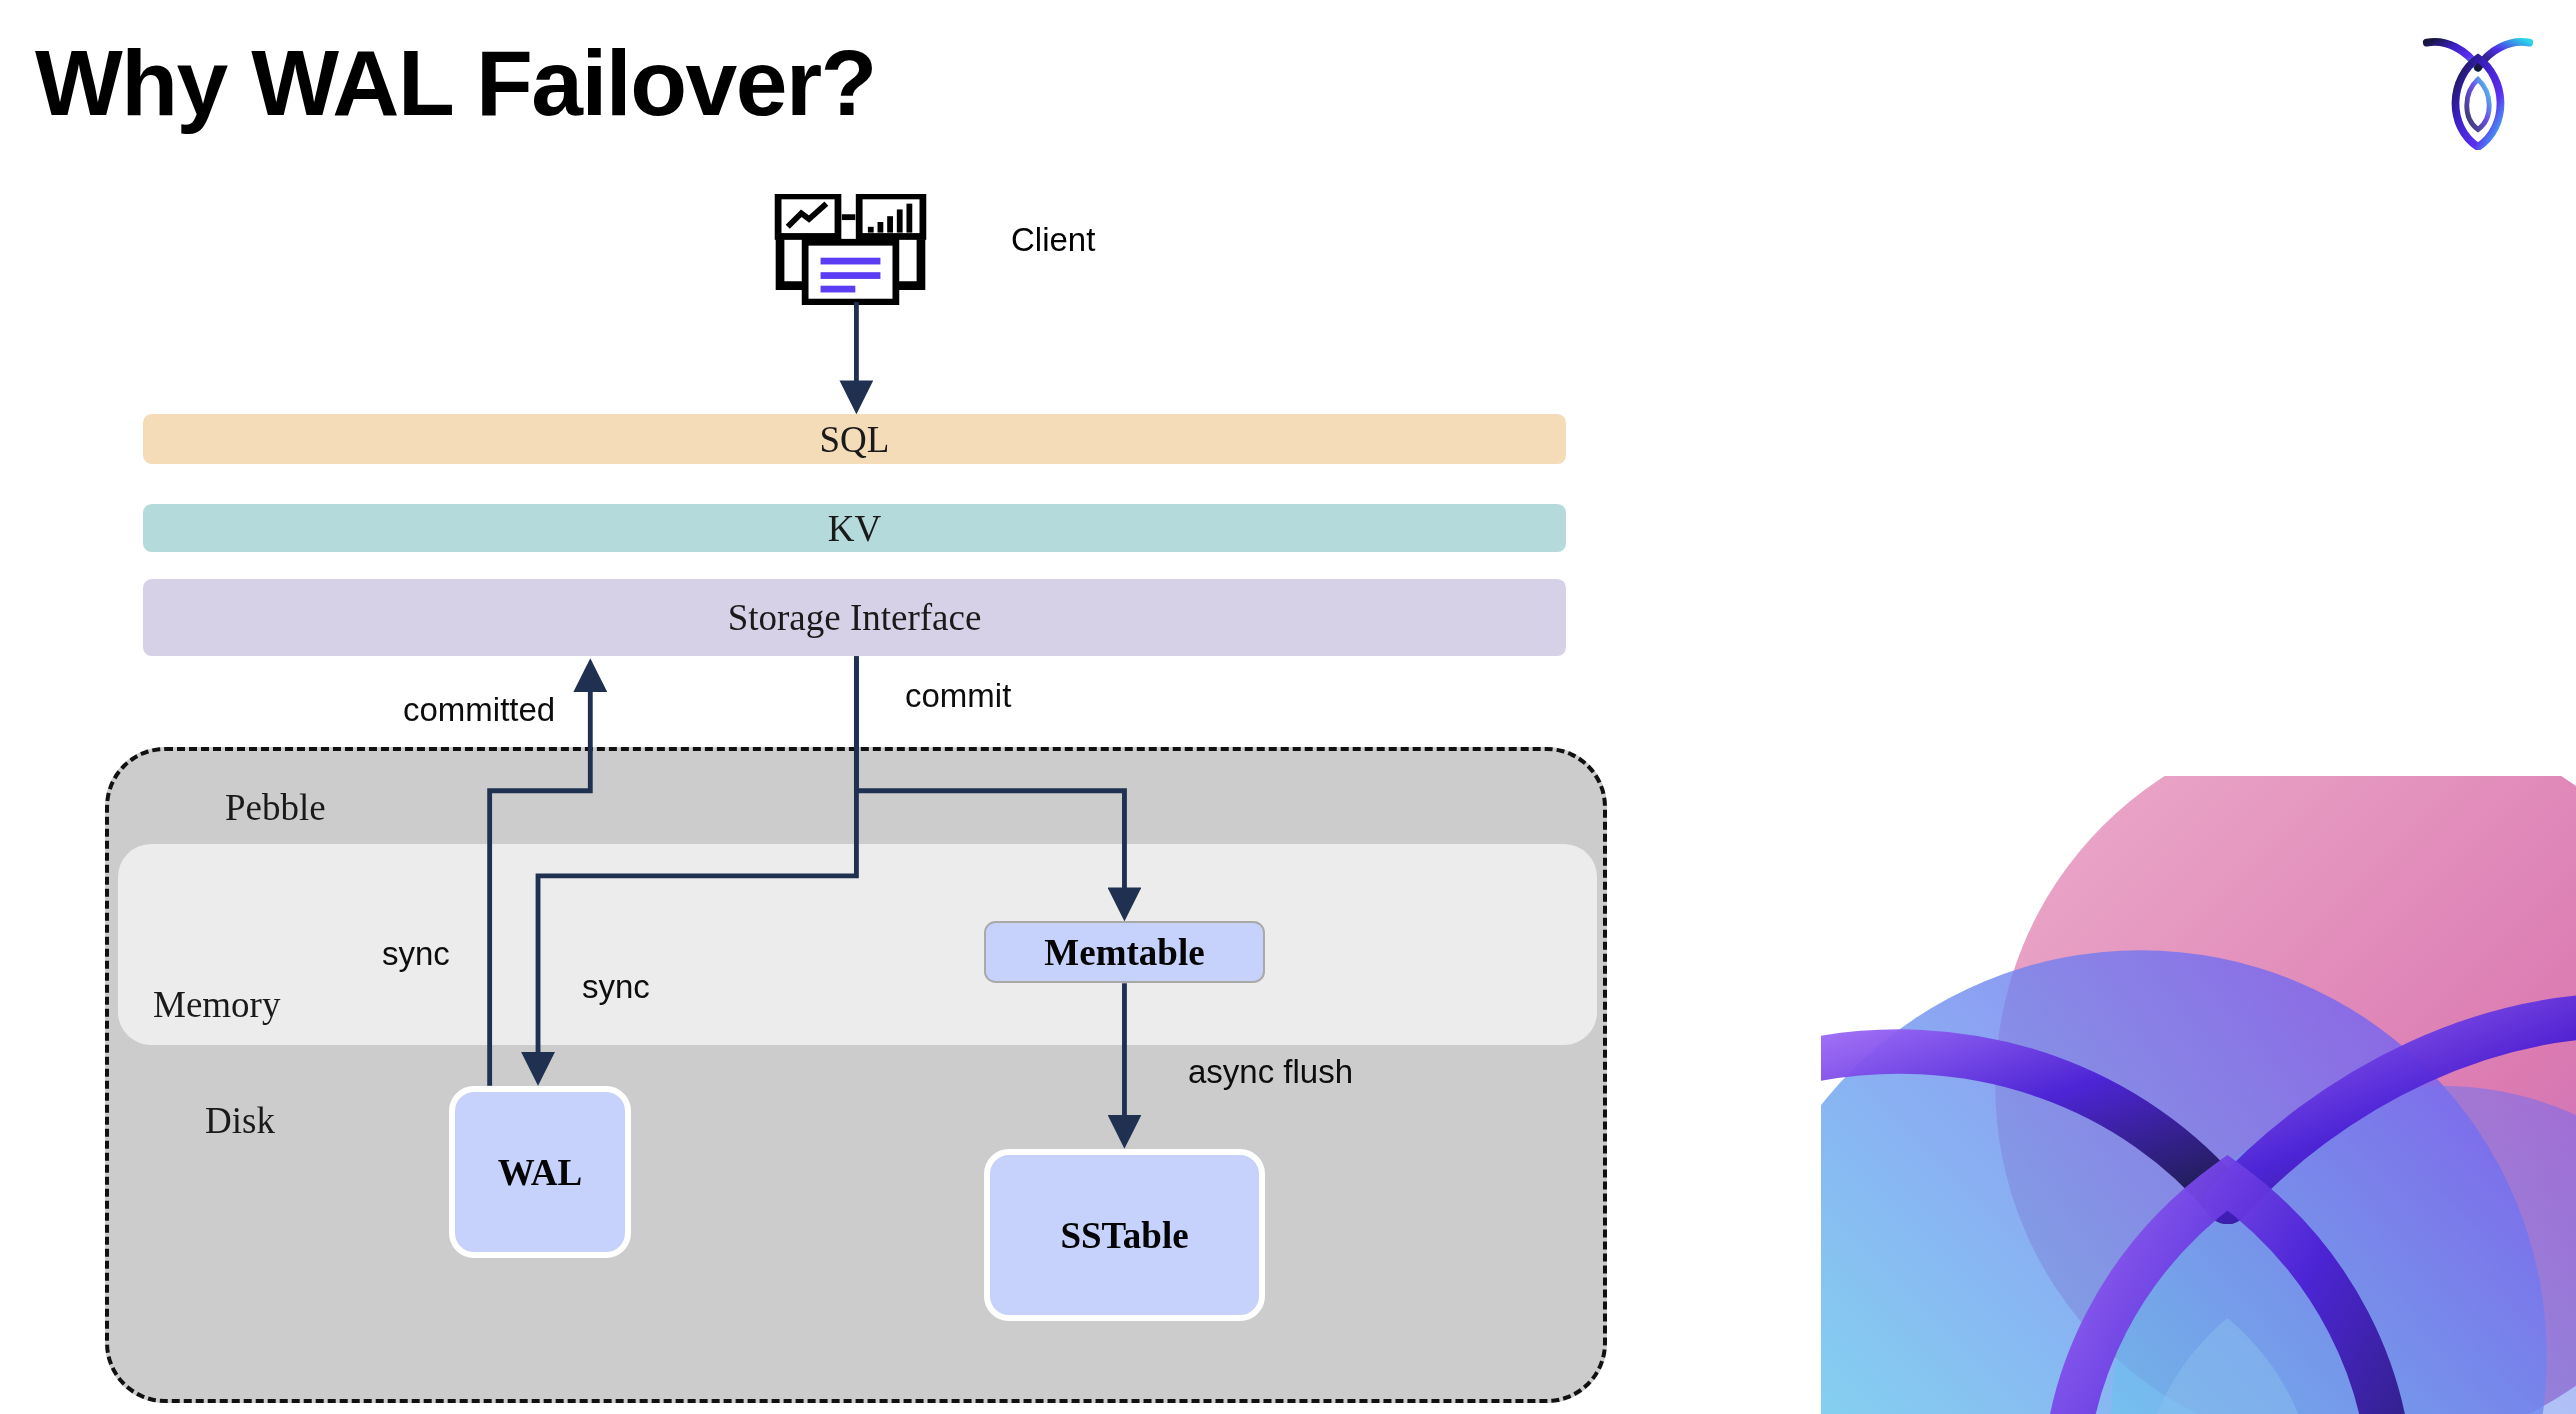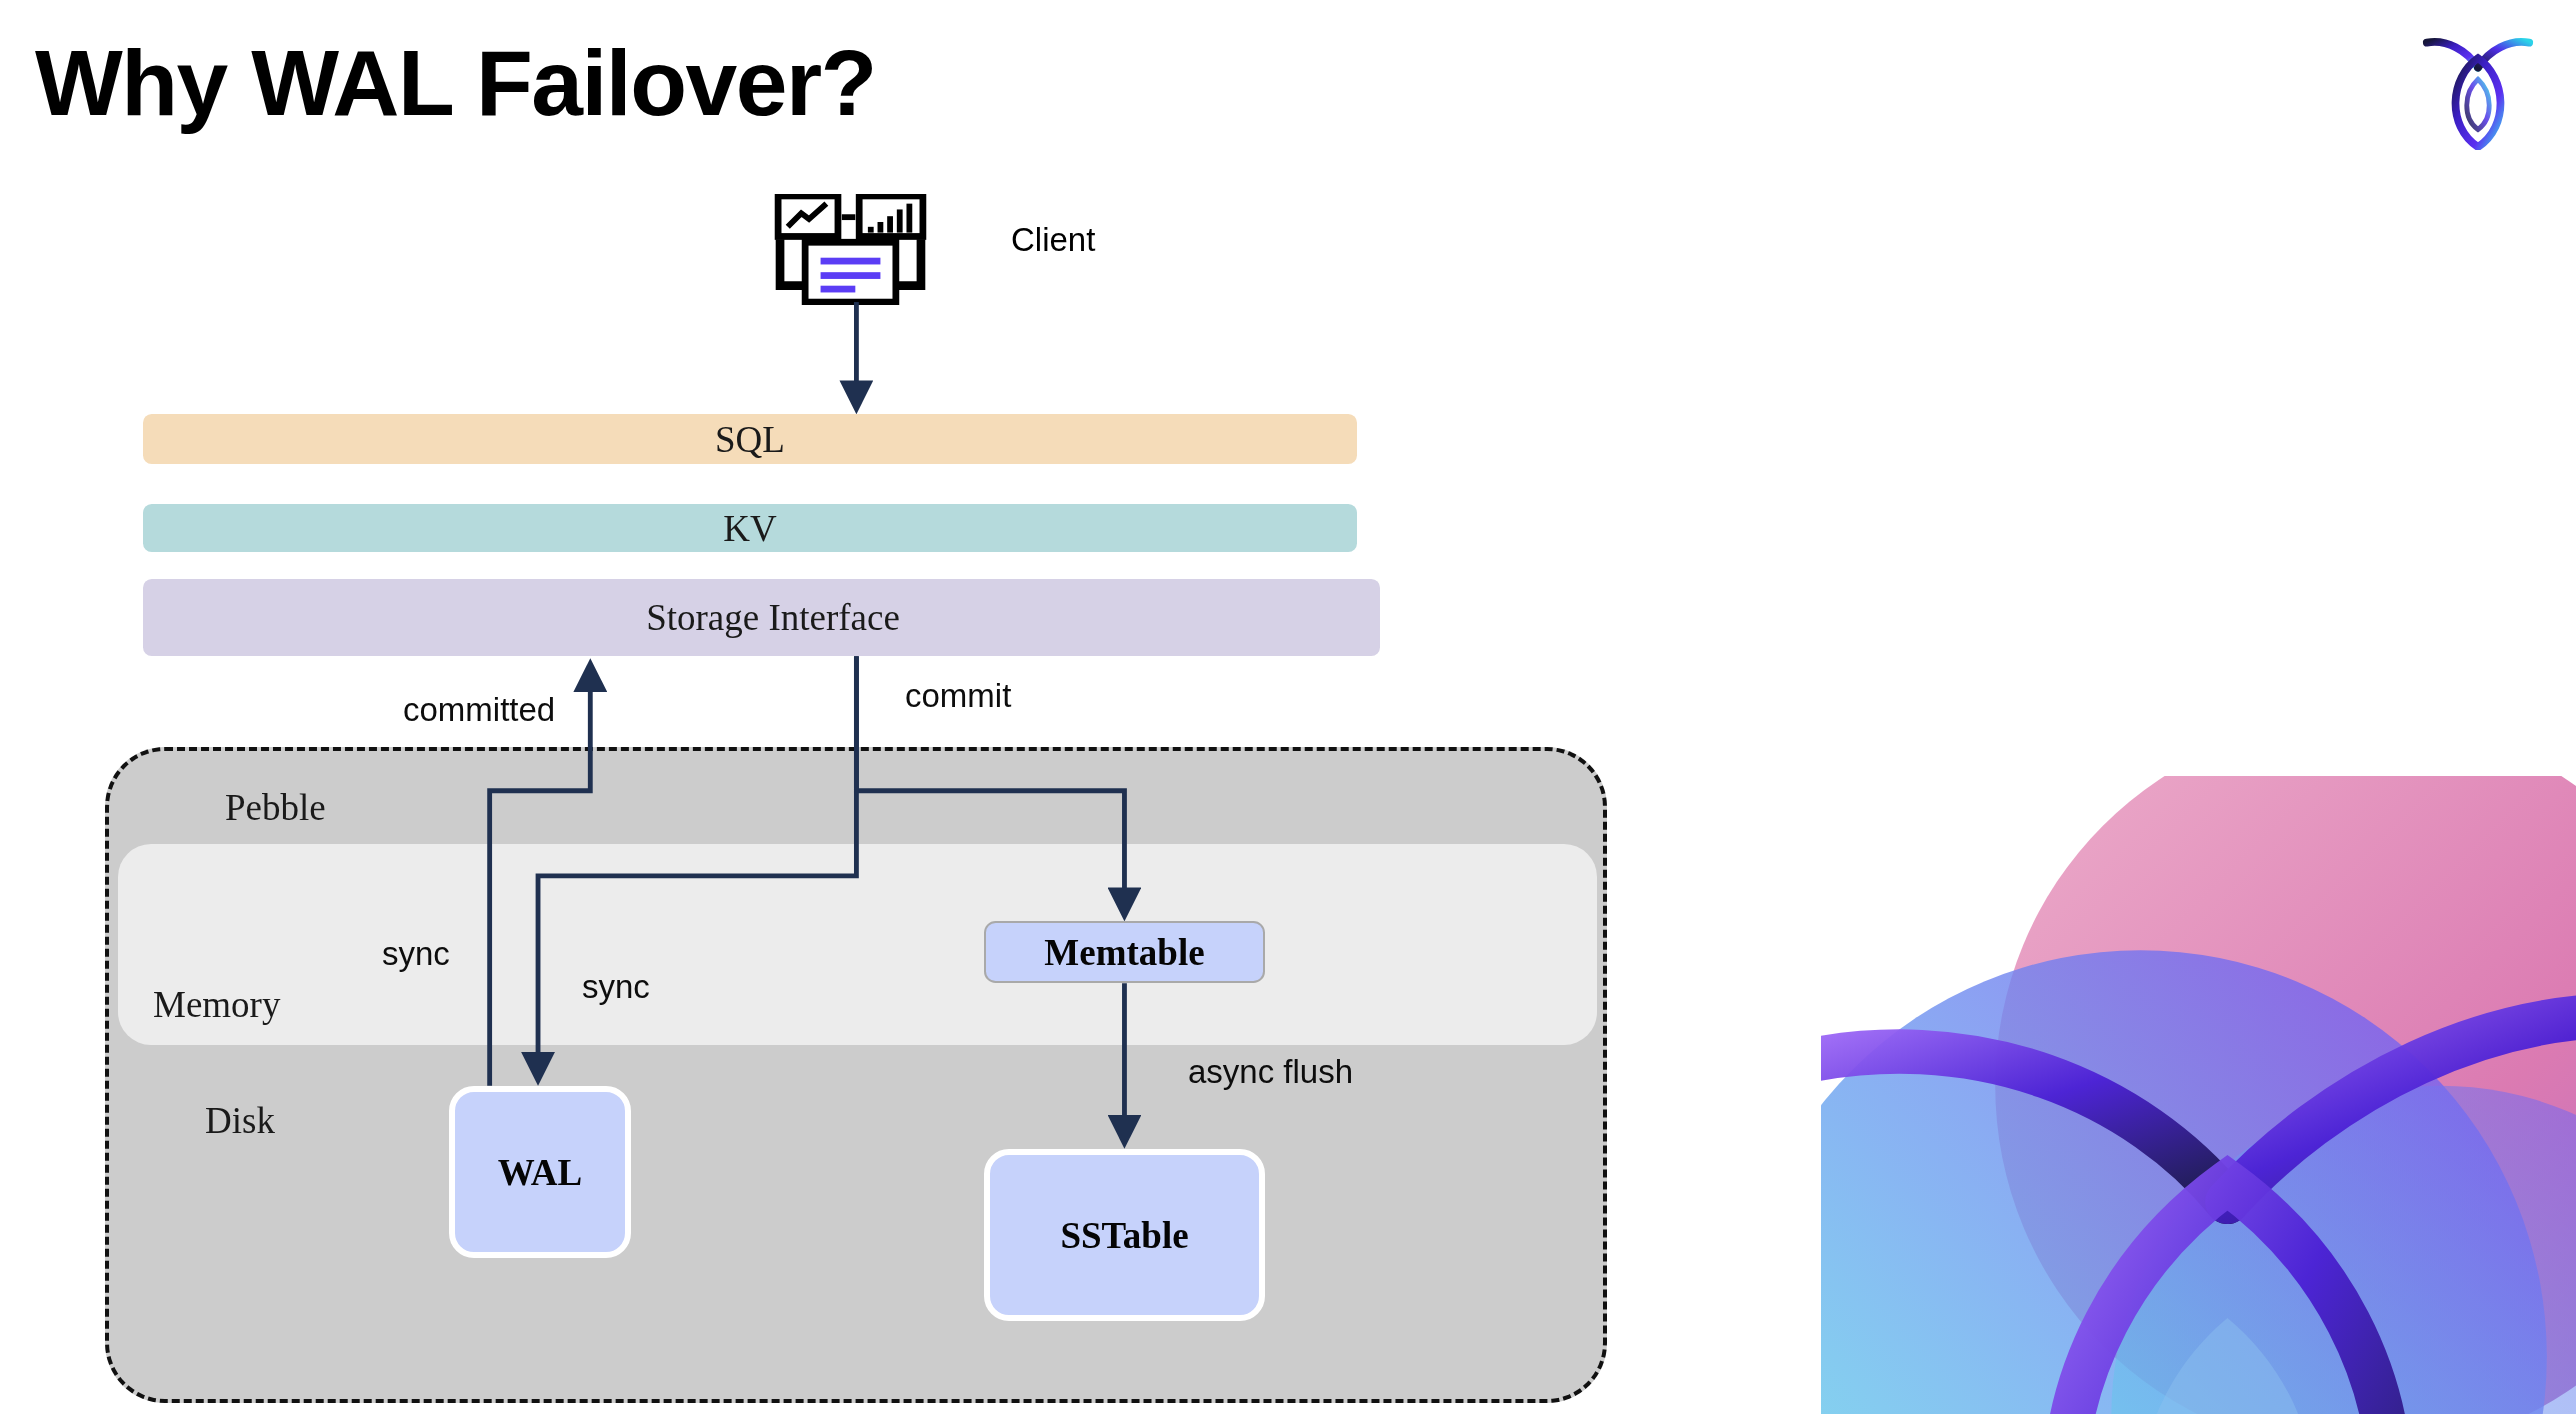--- a/index.html
+++ b/index.html
@@ -62,32 +62,32 @@
     top: 221px;
     font-size: 33px;
     color: #000;
     font-family: "Liberation Sans", sans-serif;
   }
 
   
   .stack-bar {
     position: absolute;
     left: 143px;
-    width: 1214px;
+    width: 1423px;
     border-radius: 8.7px;
     display: flex;
     align-items: center;
     justify-content: center;
     font-family: "Liberation Serif", serif;
     font-size: 37px;
     color: #1a1a1a;
   }
   #bar-sql      { top: 414px; height: 50px; background: #f5dcb9; }
   #bar-kv       { top: 504px; height: 48px; background: #b5dadc; }
-  #bar-storage  { top: 579px; height: 77px; background: #d6d1e6; padding-left: 23px; }
+  #bar-storage  { top: 579px; height: 77px; background: #d6d1e6; }
 
   
   #pebble-box {
     position: absolute;
     left: 105px;
     top: 747px;
     width: 1502px;
     height: 656px;
     background: #cccccc;
     border: 4.8px dashed #111111;

